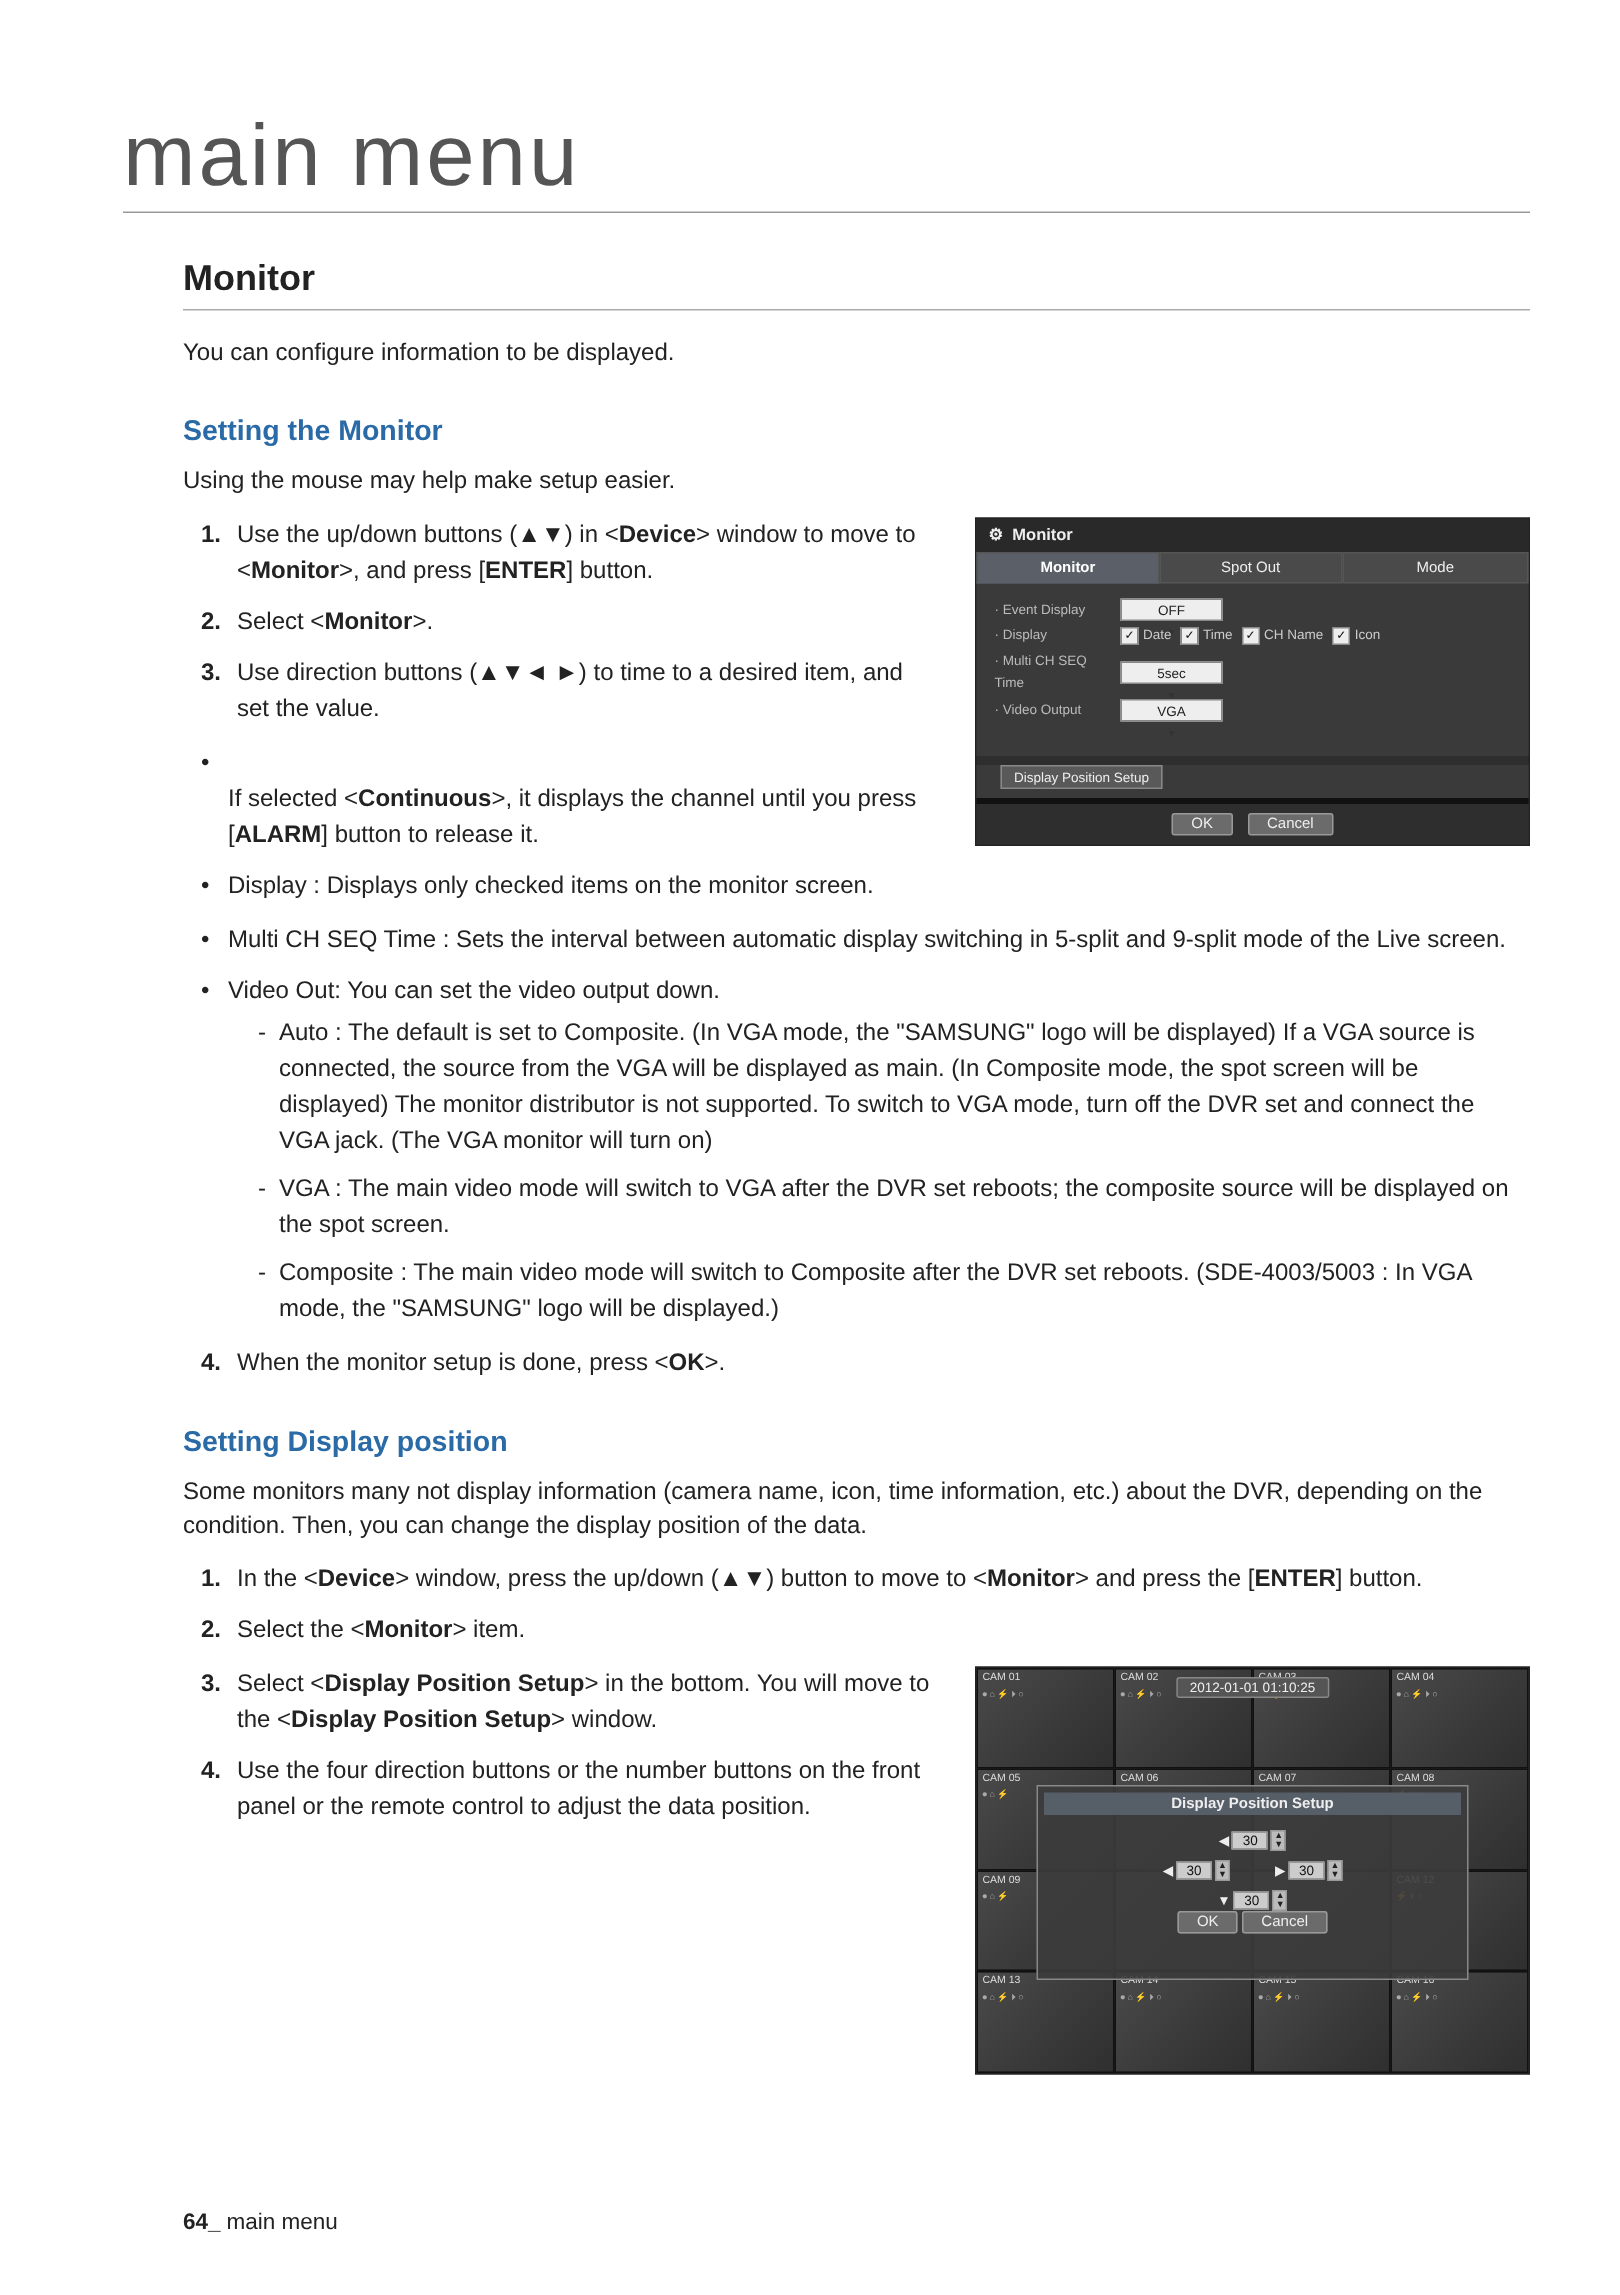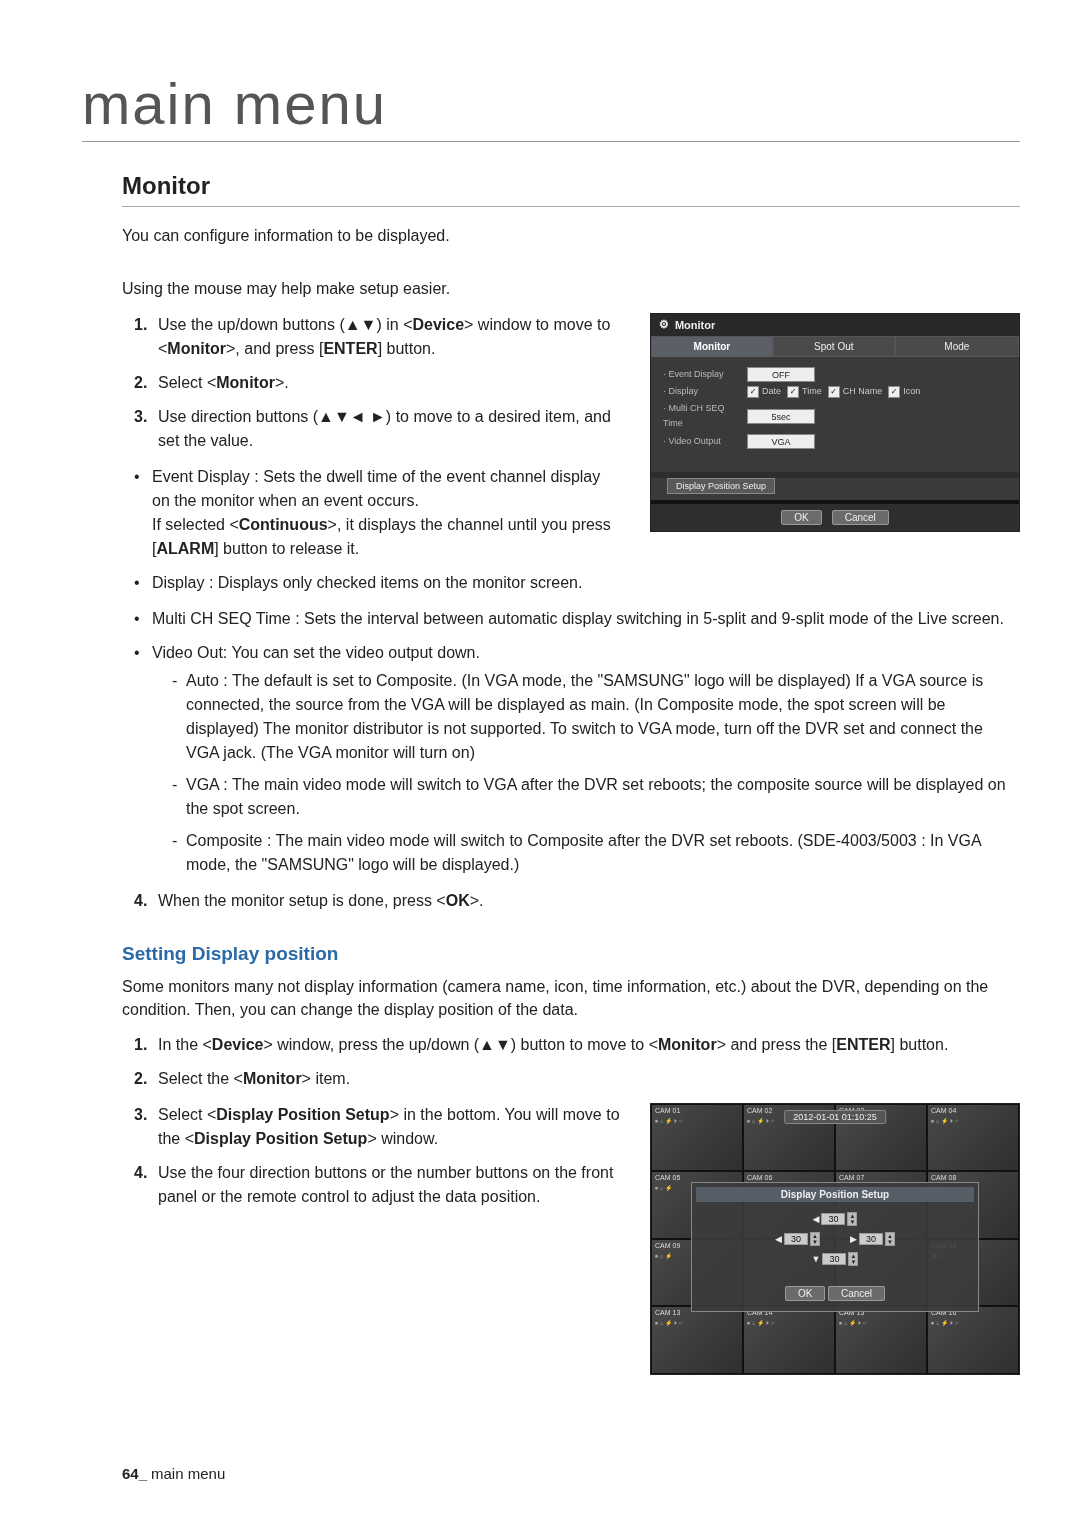--- a/index.html
+++ b/index.html
@@ -175,36 +175,37 @@
 <body>
 
 <div class="page">
 
   <div class="page-title">main menu</div>
 
   <div class="section-title">Monitor</div>
   <hr class="sep">
   <p class="intro">You can configure information to be displayed.</p>
 
+  <div class="subsection-title">Setting the Monitor</div>
   <p class="body-text">Using the mouse may help make setup easier.</p>
 
   <div class="two-col">
     <div class="left-col">
       <ol class="steps">
         <li>
           <span>Use the up/down buttons (▲▼) in &lt;</span><b>Device</b><span>&gt; window to move to &lt;</span><b>Monitor</b><span>&gt;, and press [</span><b>ENTER</b><span>] button.</span>
         </li>
         <li>
           <span>Select &lt;</span><b>Monitor</b><span>&gt;.</span>
         </li>
-        <li>Use direction buttons (▲▼◄ ►) to move to a desired item, and set the value.</li>
+        <li>Use direction buttons (▲▼◄ ►) to time to a desired item, and set the value.</li>
       </ol>
       <ul class="bullets">
         <li>
-          <span>Event Display : Sets the dwell time of the event channel display on the monitor when an event occurs.</span><br>
+          <br>
           <span>If selected &lt;</span><b>Continuous</b><span>&gt;, it displays the channel until you press [</span><b>ALARM</b><span>] button to release it.</span>
         </li>
         <li>Display : Displays only checked items on the monitor screen.</li>
       </ul>
     </div>
     <div class="right-col">
 
       <div class="screenshot">
         <div class="ss-header">
           <span>⚙</span>
@@ -402,21 +403,21 @@
           <div class="stepper-row" style="margin-top:6px">
             <span class="stepper">
               <span>▼</span>
               <span class="val">30</span>
               <span class="arrows">
                   <span>▲</span>
                   <span>▼</span>
                 </span>
             </span>
           </div>
-          <div style="margin-top:22px">
+          <div style="margin-top:2px">
             <span class="ss-btn">OK</span>
             <span class="ss-btn">Cancel</span>
           </div>
         </div>
       </div>
     </div>
   </div>
 
   <div class="footer">
     <span class="pnum">64_</span><span>main menu</span>

